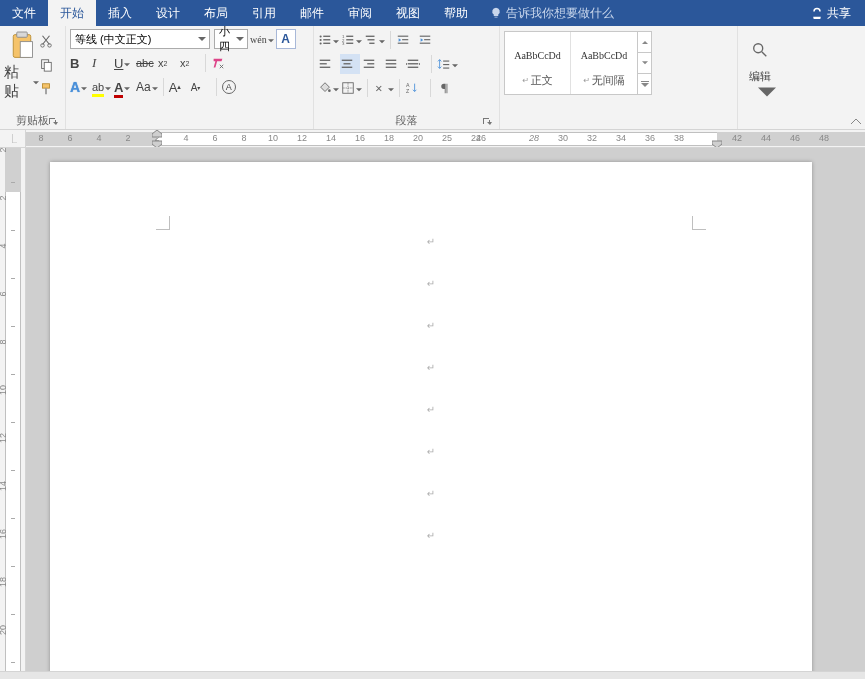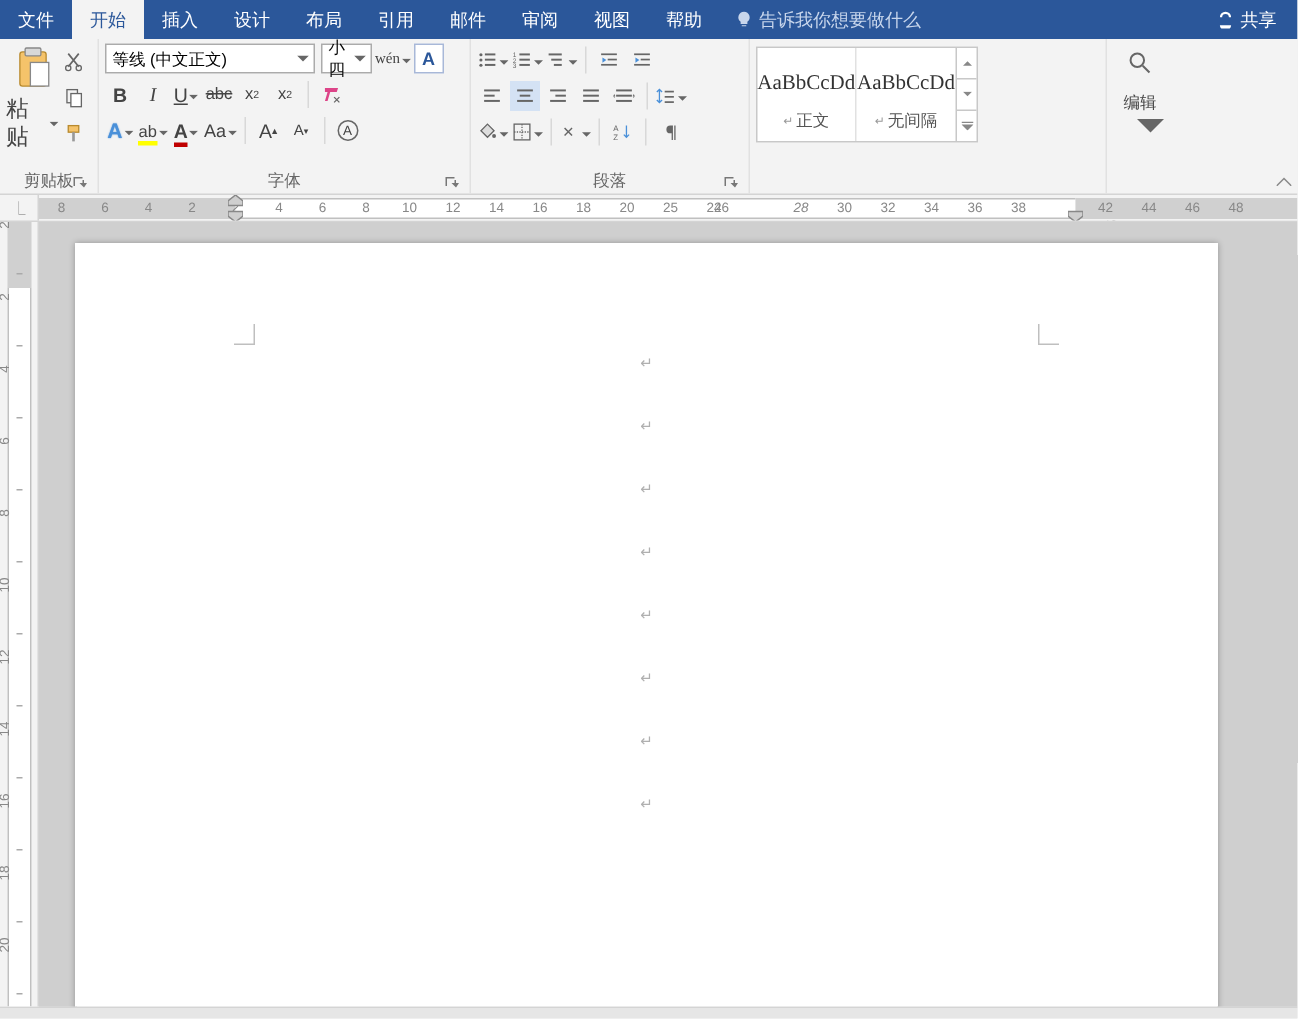--- a/index.html
+++ b/index.html
@@ -75,21 +75,21 @@
   right: 2px;
   bottom: 1px;
   width: 12px;
   height: 12px;
   color: #777;
 }
 .launcher svg { width: 12px; height: 12px; }
 .btn {
   display: inline-flex;
   align-items: center;
-  justify-content: center;
+  justify-content: flex-start;
   min-width: 20px;
   height: 20px;
   color: #444;
   cursor: pointer;
 }
 .btn svg { width: 14px; height: 14px; }
 .row { display: flex; align-items: center; gap: 2px; }
 .col { display: flex; flex-direction: column; gap: 2px; }
 .dd { display: inline-flex; align-items: center; }
 .dd .caret { width: 6px; margin-left: 1px; }
@@ -134,40 +134,40 @@
   border-right: 1px solid #e1e1e1;
   display: flex;
   flex-direction: column;
   align-items: center;
   justify-content: center;
   padding: 2px;
 }
 .style-item:last-child { border-right: none; }
 .style-item .preview {
   font-family: "Times New Roman", serif;
-  font-size: 14px;
+  font-size: 10px;
   color: #333;
   height: 34px;
   display: flex; align-items: center; justify-content: center;
 }
 .style-item .preview.big { font-size: 22px; font-weight: 700; font-family: "Segoe UI", sans-serif; color: #000; }
 .style-item .name { font-size: 11px; color: #555; display: flex; align-items: center; gap: 2px; }
 .gallery-scroll {
   width: 14px;
   display: flex;
   flex-direction: column;
   border-left: 1px solid #c8c8c8;
 }
 .gallery-scroll div {
   flex: 1; display: flex; align-items: center; justify-content: center;
   border-bottom: 1px solid #c8c8c8;
 }
 .gallery-scroll div:last-child { border-bottom: none; }
 
-.edit-col { display: flex; flex-direction: column; align-items: center; width: 36px; padding-top: 4px; }
+.edit-col { display: flex; flex-direction: column; align-items: center; width: 36px; padding-top: 4px; justify-content: center; }
 .edit-col svg { width: 18px; height: 18px; }
 .edit-col .label { font-size: 11px; color: #444; margin-top: 6px; }
 .collapse-caret {
   position: absolute;
   right: 4px;
   bottom: 2px;
   color: #888;
 }
 
 .ruler-row { display: flex; height: 18px; background: #f3f3f3; border-bottom: 1px solid #d4d4d4; }
@@ -361,25 +361,20 @@
               </svg></span>
           </span>
         <div class="sep-v"></div>
         <span class="btn" style="font-size:13px">A<sup style="font-size:7px">▴</sup></span>
         <span class="btn" style="font-size:10px">A<sup style="font-size:6px">▾</sup></span>
         <div class="sep-v"></div>
         <span class="dd btn">
             <span style="border:1px solid #666;border-radius:50%;width:14px;height:14px;display:inline-flex;align-items:center;justify-content:center;font-size:9px">A</span>
           </span>
       </div>
-    </div>
-    <div class="group-label"><span>字体</span>
-      <span class="launcher"><svg viewBox="0 0 12 12">
-            <path d="M2 2h6v1H3v5H2zM9 9l-3-3h2V4h1v2h2z" fill="#777"></path>
-          </svg></span>
     </div>
   </div>
 
   <div class="group" style="width:186px">
     <div class="group-body para-grid">
       <div class="row">
         <span class="dd btn">
             <svg viewBox="0 0 16 16">
               <circle cx="3" cy="4" r="1.2" fill="#666"></circle>
               <rect x="6" y="3" width="8" height="1.5" fill="#666"></rect>

